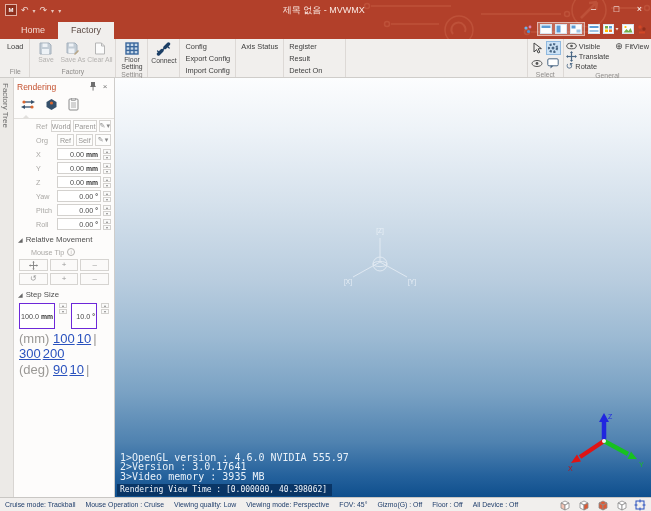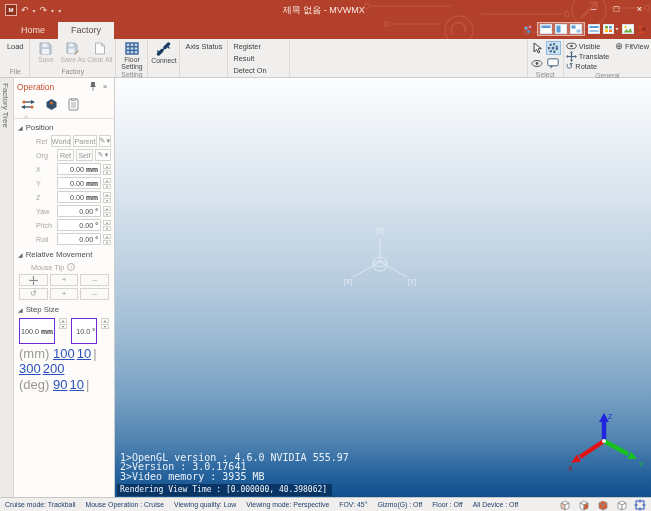--- a/index.html
+++ b/index.html
@@ -273,20 +273,30 @@
               <line x1="1.5" y1="9" x2="3.5" y2="10.8" stroke-width="1.2"></line>
               <line x1="11" y1="4" x2="13.2" y2="6" stroke-width="1.2"></line>
             </g>
           </svg>
           <span>Connect</span>
         </div>
       </div>
       <div class="rlabel"></div>
     </div>
 
+    <div class="rgroup">
+      <div class="rcontent">
+        <div class="smallcol">
+          <div class="smallbtn">Config</div>
+          <div class="smallbtn">Export Config</div>
+          <div class="smallbtn">Import Config</div>
+        </div>
+      </div>
+      <div class="rlabel">WMX</div>
+    </div>
 
     <div class="rgroup">
       <div class="rcontent">
         <div class="smallbtn">Axis Status</div>
       </div>
       <div class="rlabel"></div>
     </div>
 
     <div class="rgroup">
       <div class="rcontent">
@@ -376,21 +386,21 @@
   </div>
 
   <div class="main">
 
     <div class="vtab">
       <span>Factory Tree</span>
     </div>
 
     <div class="props">
       <div class="props-header">
-        <span class="props-title">Operation</span>
+        <span class="props-title">Rendering</span>
         <span class="ph-btn">
           <svg width="8" height="10">
               <path d="M2 1 h4 v3.5 l1 1.5 H1 l1 -1.5z" fill="#6f6f6f"></path>
               <rect x="3.6" y="6" width="0.9" height="3.6" fill="#6f6f6f"></rect>
             </svg>
         </span>
         <span class="ph-btn">×</span>
       </div>
 
       <div class="icons-row">
@@ -419,24 +429,20 @@
               <g stroke="#9a9a9a" stroke-width="0.8">
                 <line x1="3" y1="5" x2="8" y2="5"></line>
                 <line x1="3" y1="7" x2="8" y2="7"></line>
                 <line x1="3" y1="9" x2="8" y2="9"></line>
               </g>
             </svg>
         </span>
         <span class="tab-caret"></span>
       </div>
 
-      <div class="section-h">
-        <span class="coll">◢</span>
-        <span>Position</span>
-      </div>
 
       <div class="prow">
         <span class="plabel">Ref</span>
         <span class="segbtn">World</span>
         <span class="segbtn">Parent</span>
         <span class="dropbtn">
             <span>✎</span>
             <span>▾</span>
           </span>
       </div>

